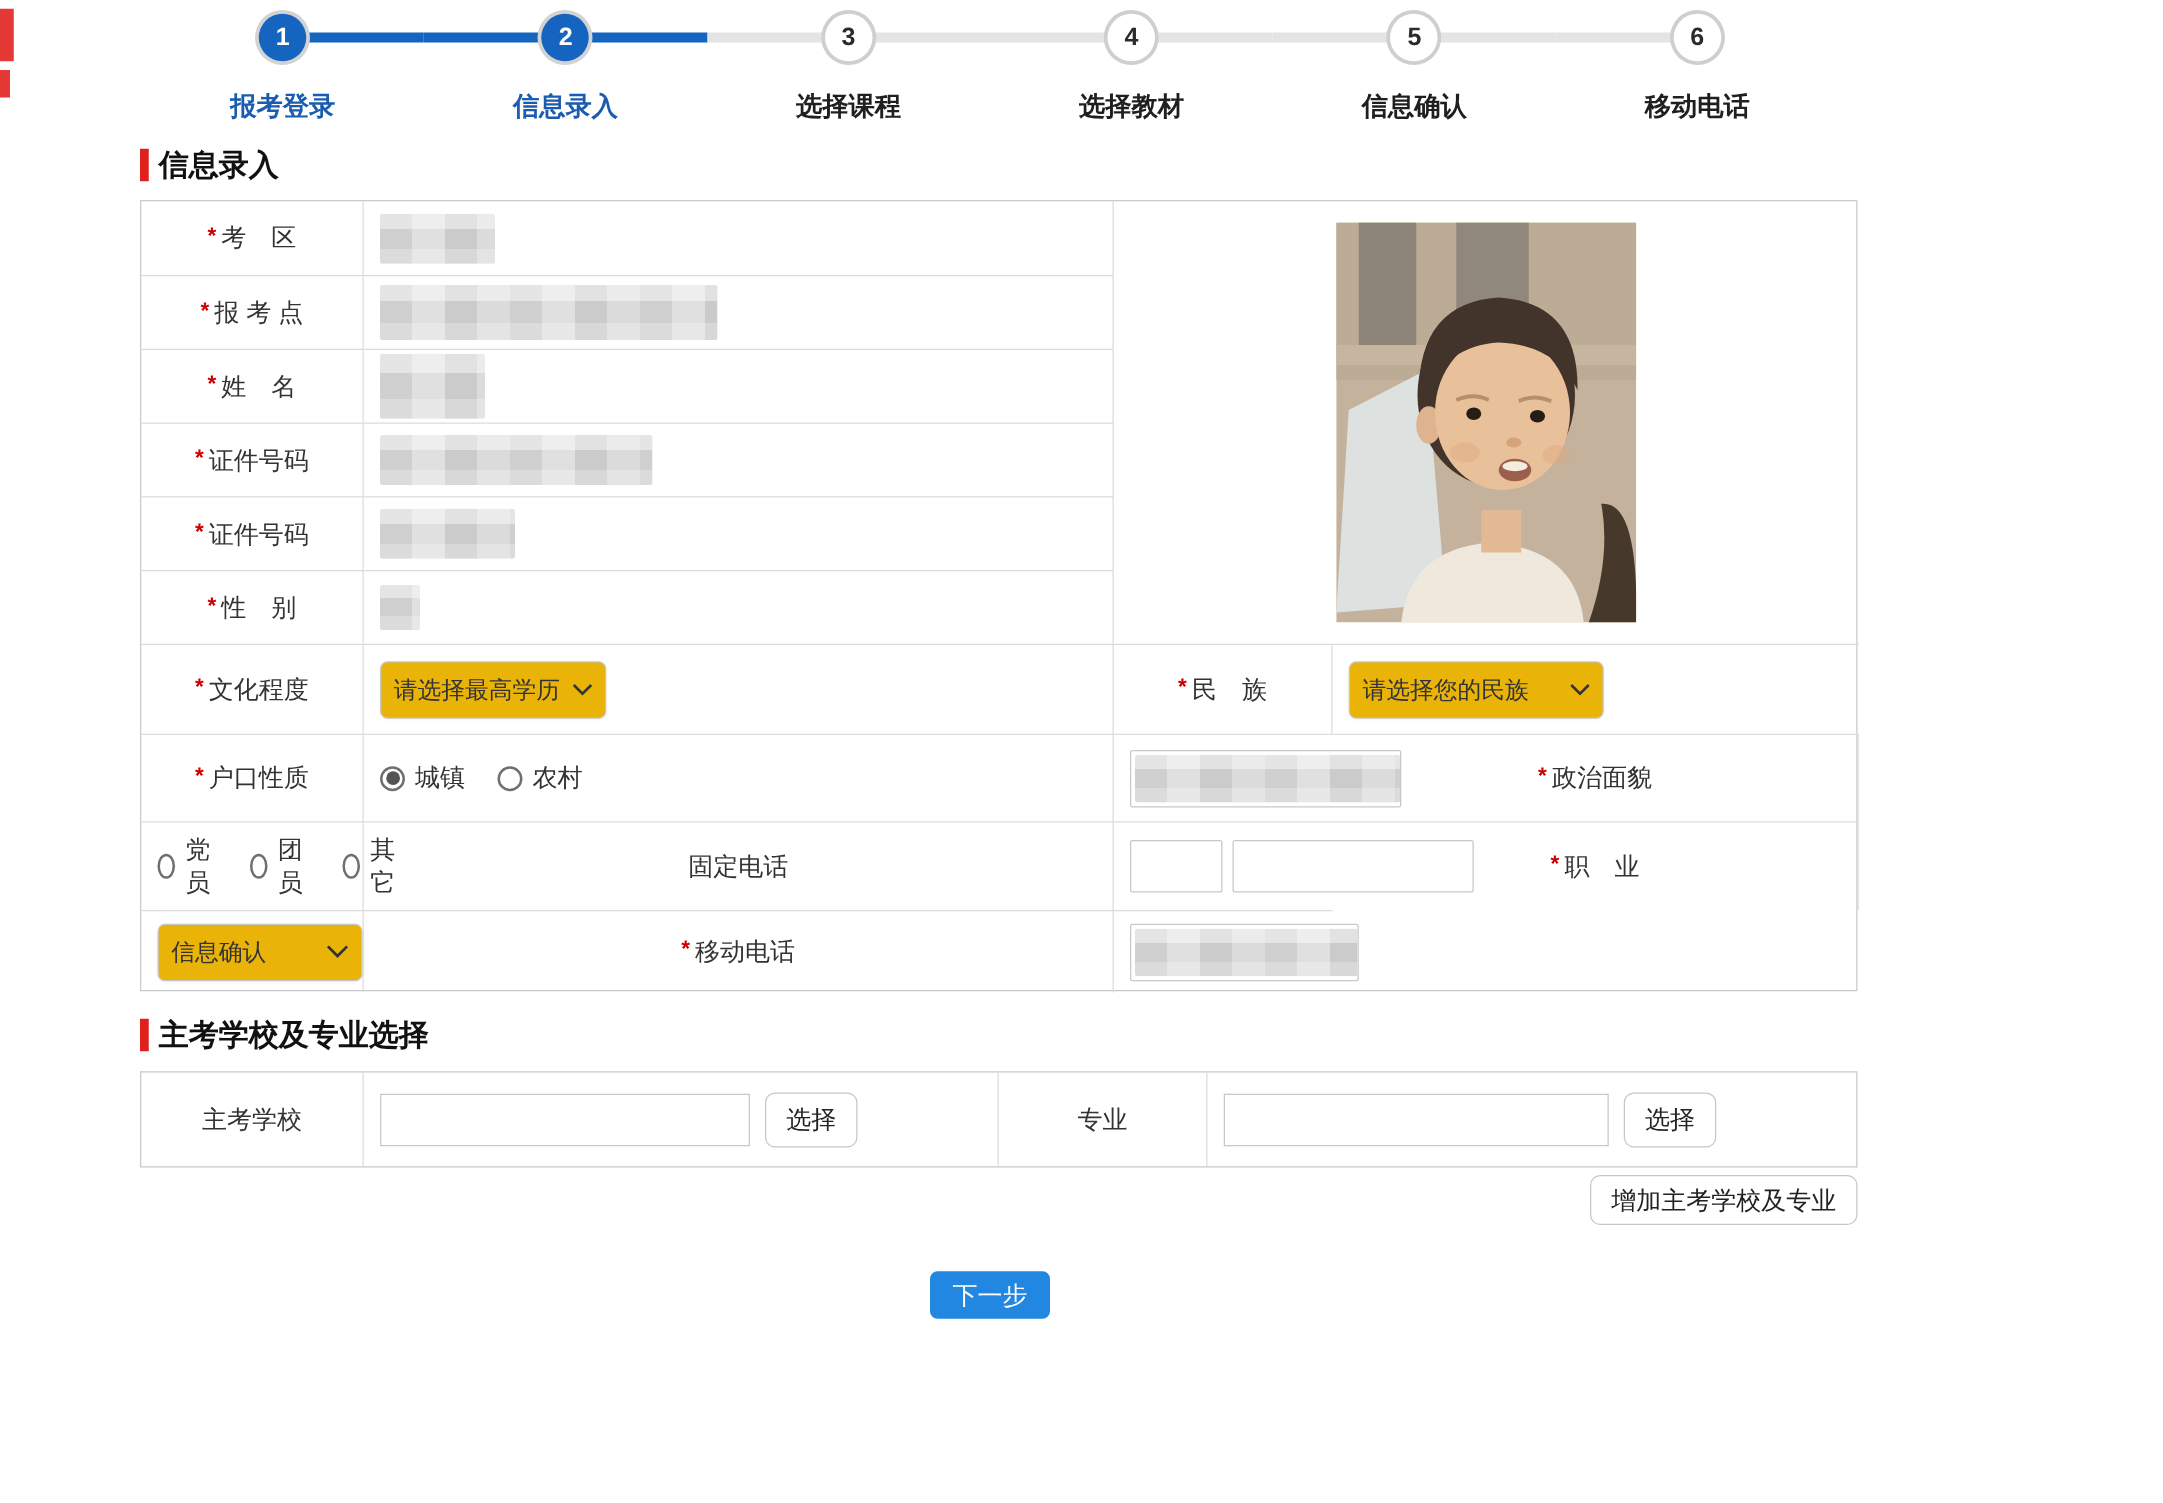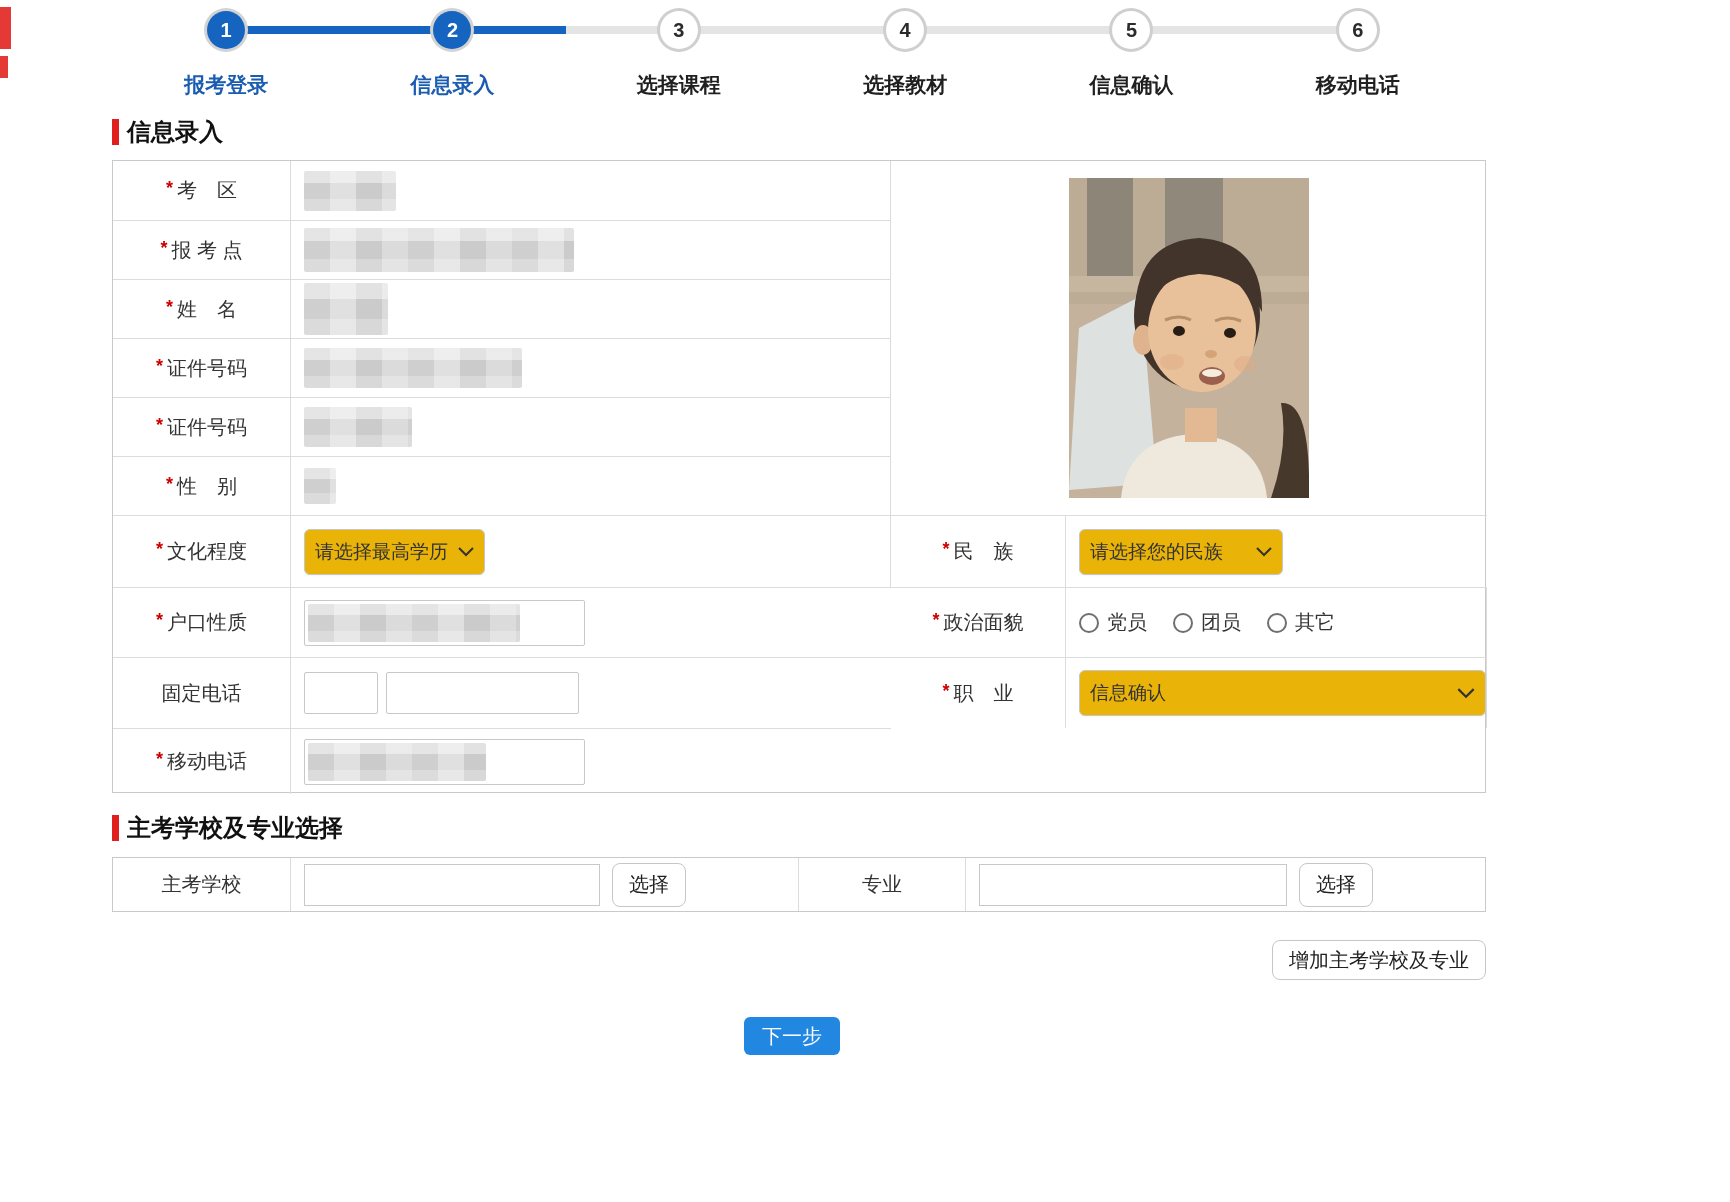--- a/index.html
+++ b/index.html
@@ -92,21 +92,21 @@
   .in-email,.in-mobile{width:281px;height:46px;display:flex;align-items:center;}
   .in-email .pix,.in-mobile .pix{margin-left:3px;}
   .tel-wrap{display:flex;gap:8px;align-items:center;}
 
   
   .photocell{grid-column:3/5;grid-row:1/7;display:flex;align-items:center;justify-content:center;}
   .photo{width:240px;height:320px;display:block;}
 
   
   .stable{
-    position:absolute;left:112px;top:857px;width:1374px;height:55px;
+    position:absolute;left:112px;top:857px;width:1374px;height:77px;
     display:grid;border:1px solid var(--bd);
     grid-template-columns:178px 508px 167px 521px;
   }
   .stable .fcell{gap:12px;}
   .s-input{height:42px;background:#fff;border:1px solid #c8c8c8;}
   .btn-white{
     height:44px;padding:0 16px;background:#fff;border:1px solid #c6c6c6;border-radius:8px;
     font-size:20px;color:#222;display:flex;align-items:center;justify-content:center;cursor:pointer;
     font-family:"Liberation Sans", sans-serif;
   }
@@ -256,20 +256,32 @@
       <svg width="16" height="10" viewBox="0 0 16 10">
           <path d="M1 1 L8 8 L15 1" stroke="#333" stroke-width="2" fill="none"></path>
         </svg>
     </div>
   </div>
 
   <div class="cell lcell bt">
     <span class="req">*</span>
     <span>户口性质</span>
   </div>
+  <div class="cell fcell mid bt">
+    <div class="radio-group">
+      <span class="radio-opt">
+        <span class="rdot on"></span>
+        <span>城镇</span>
+      </span>
+      <span class="radio-opt">
+        <span class="rdot"></span>
+        <span>农村</span>
+      </span>
+    </div>
+  </div>
   <div class="cell fcell bt">
     <div class="tinput in-email">
       <div class="pix" style="width:212px;height:38px;"></div>
     </div>
   </div>
 
   <div class="cell lcell bt">
     <span class="req">*</span>
     <span>政治面貌</span>
   </div>

